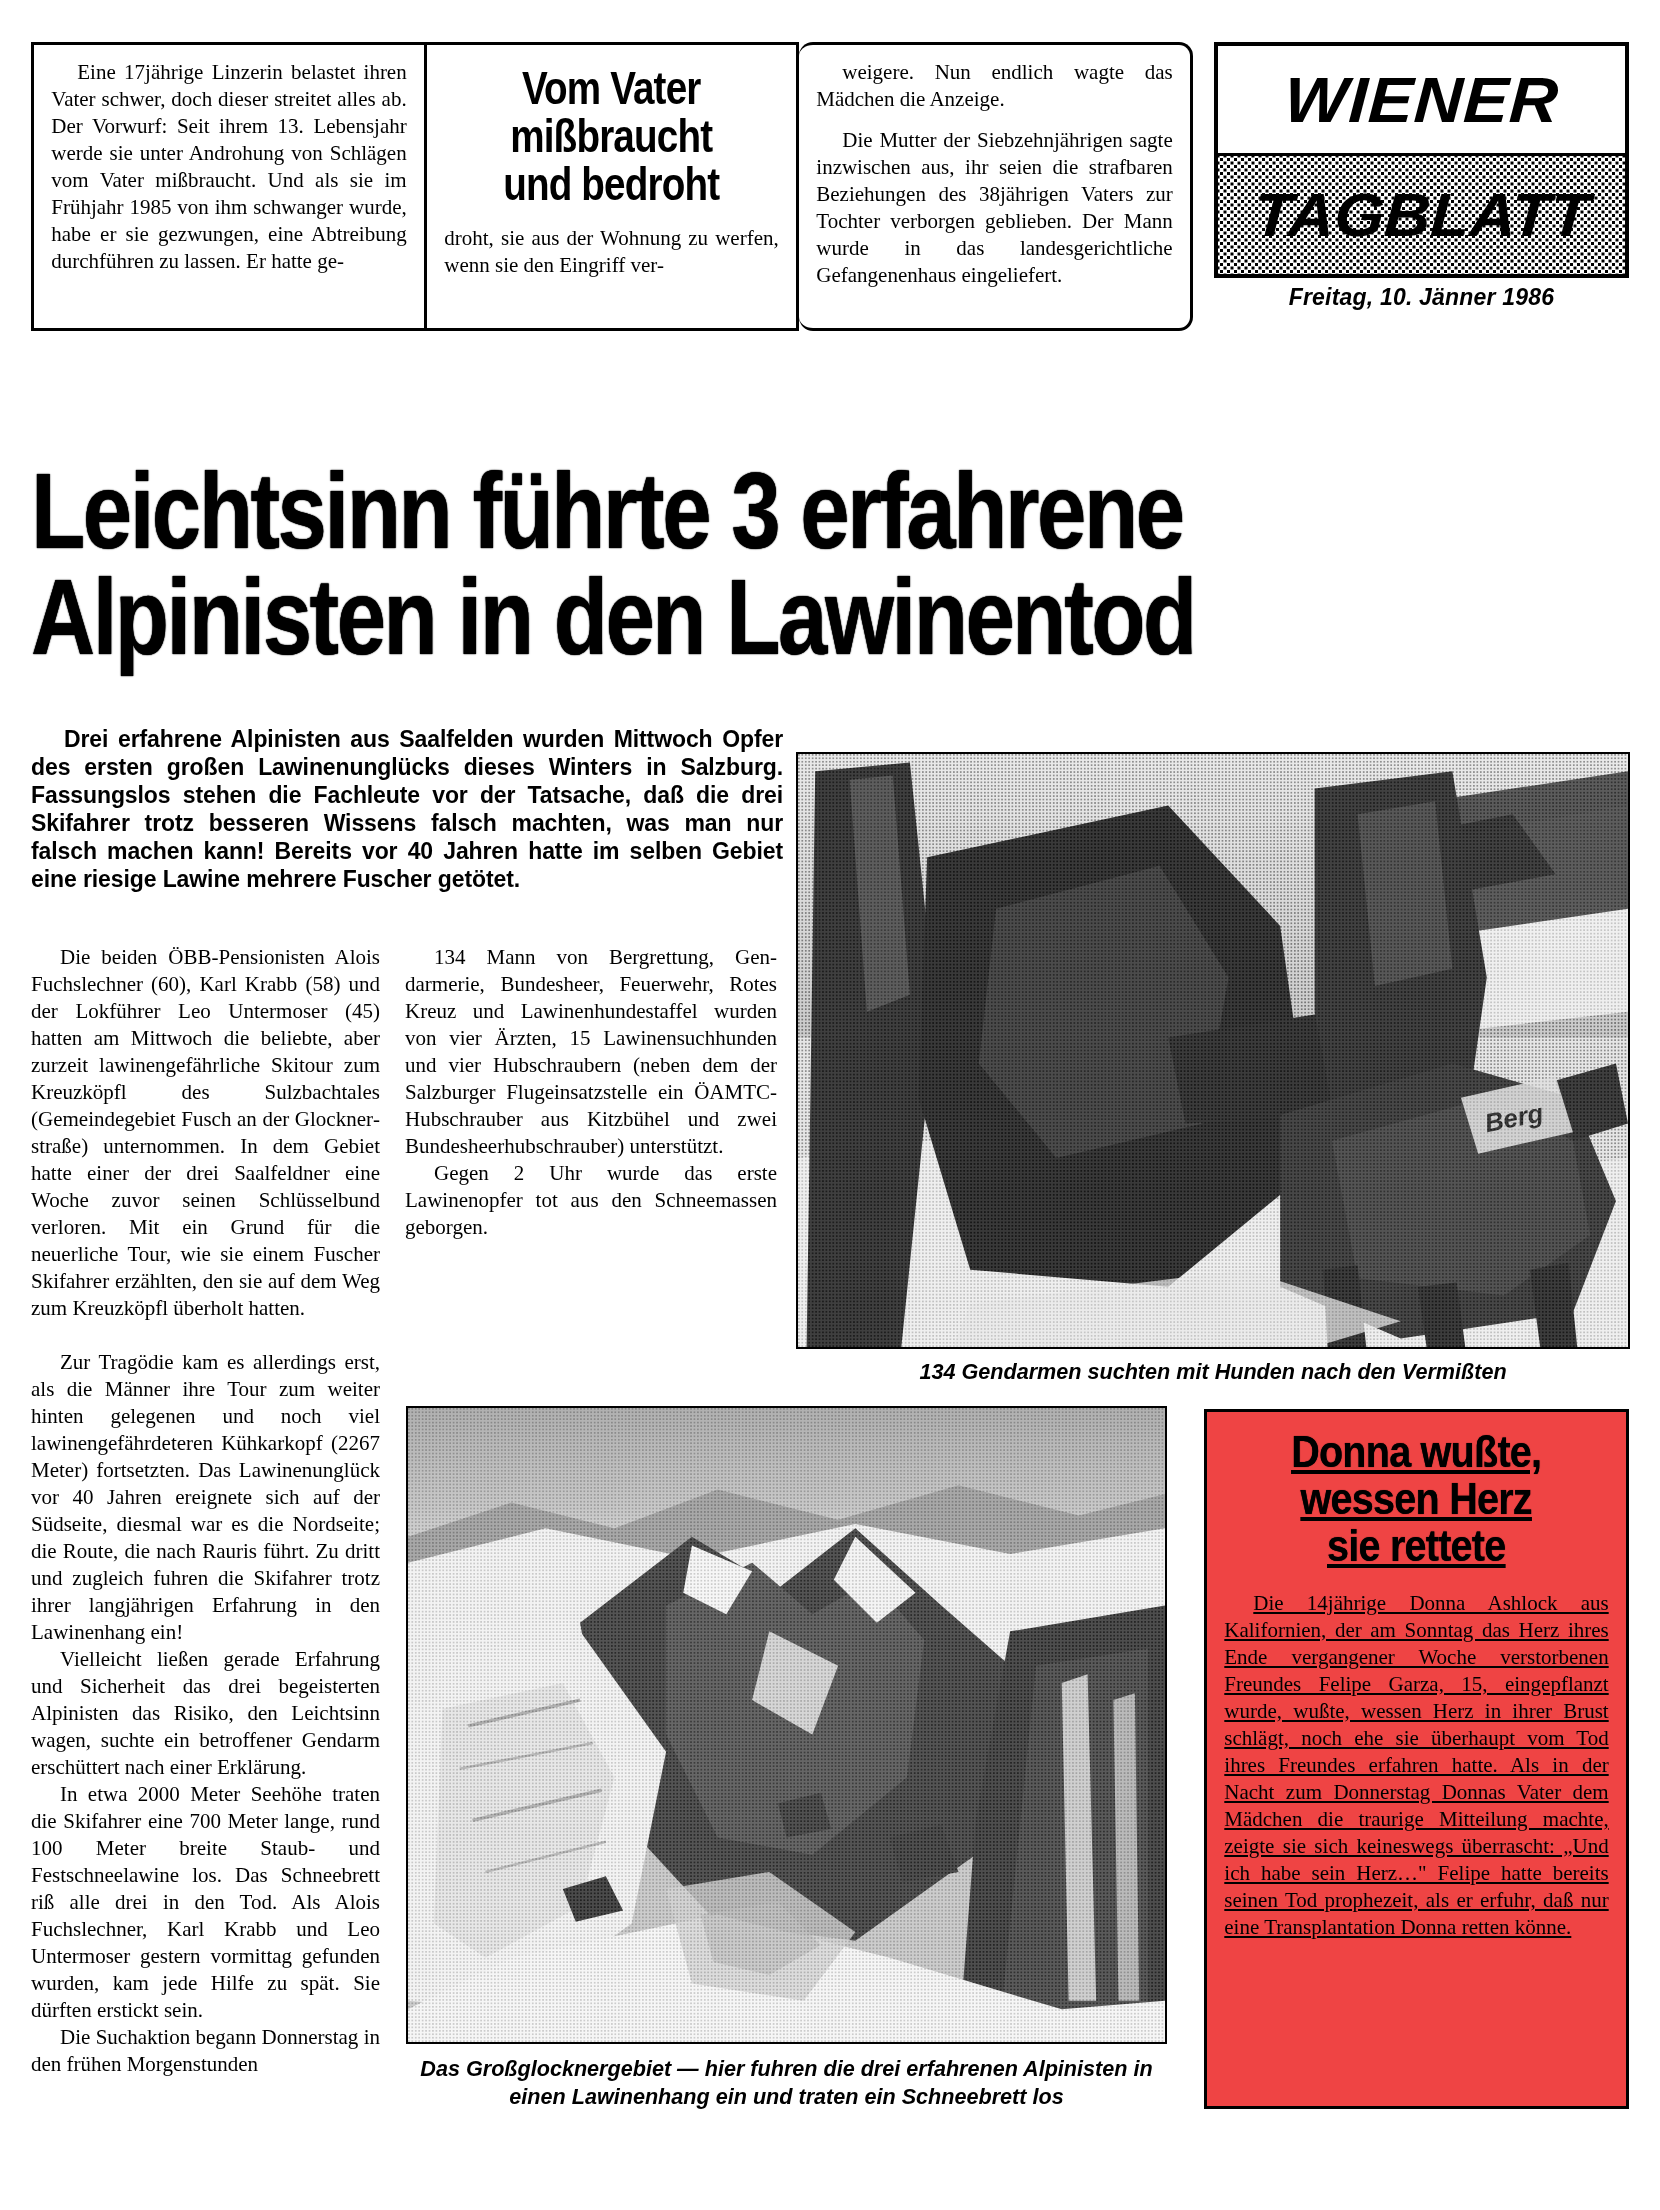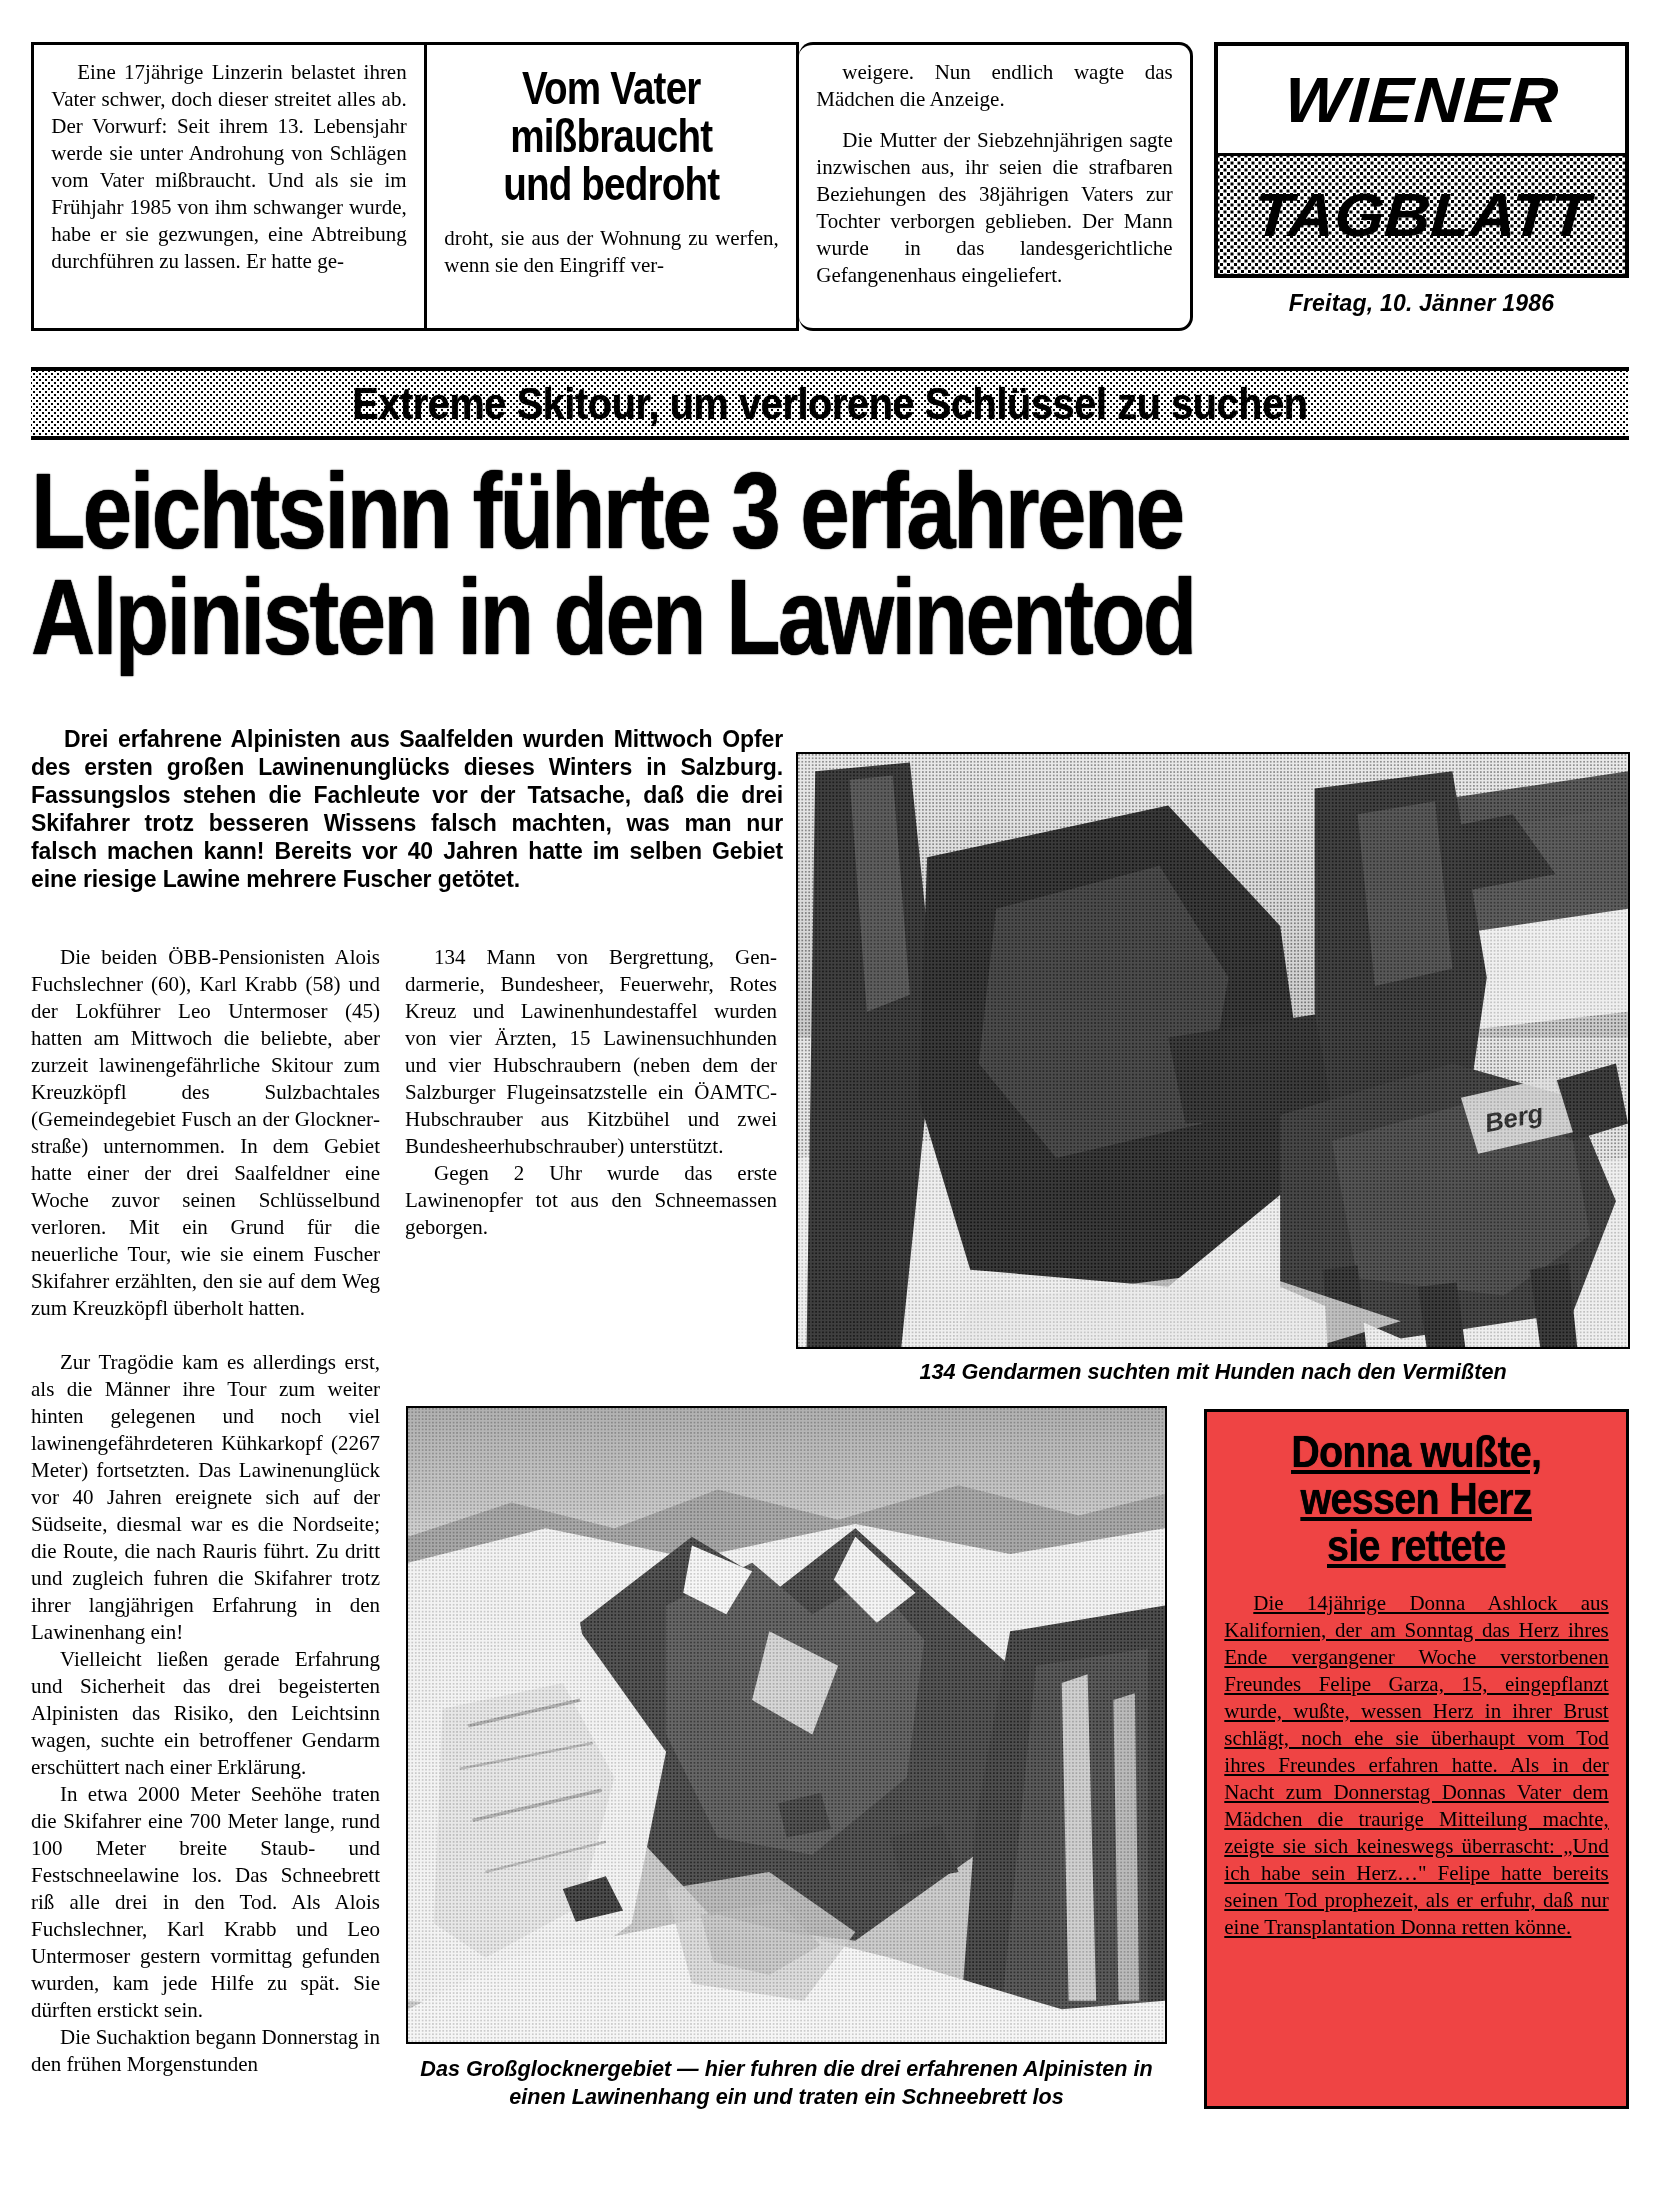--- a/index.html
+++ b/index.html
@@ -78,21 +78,21 @@
     font-family:"Liberation Sans",sans-serif;
     font-weight:bold;font-style:italic;
     font-size:64px;line-height:64px;
     letter-spacing:0.9px;
     transform:scaleX(1.05) skewX(-3deg);
     color:#000;
     white-space:nowrap;
   }
   .mh-word.tagblatt{font-size:61px;letter-spacing:0px;}
   .mh-date{
-    margin-top:12px;text-align:center;
+    margin-top:6px;text-align:center;
     font-family:"Liberation Sans",sans-serif;
     font-weight:bold;font-style:italic;
     font-size:23px;letter-spacing:0.2px;
   }
 
   
   .kicker{
     position:absolute;left:31px;top:367px;width:1598px;height:73px;
     border-top:4.3px solid #000;border-bottom:4.3px solid #000;
     box-sizing:border-box;
@@ -242,23 +242,20 @@
       <div class="mh-wiener">
         <div class="mh-word">WIENER</div>
       </div>
       <div class="mh-tag">
         <div class="mh-word tagblatt">TAGBLATT</div>
       </div>
     </div>
     <div class="mh-date">Freitag, 10. Jänner 1986</div>
   </div>
 
-  <div class="kicker">
-    <div class="kicker-inner">Extreme Skitour, um verlorene Schlüssel zu suchen</div>
-  </div>
 
   <div class="mainhead">
     <div class="hl l1">Leichtsinn führte 3 erfahrene</div>
     <div class="hl l2">Alpinisten in den Lawinentod</div>
   </div>
 
   <div class="lede">
     <p>Drei erfahrene Alpinisten aus Saalfelden wurden Mittwoch Opfer des ersten großen Lawinenunglücks dieses Winters in Salzburg. Fassungslos stehen die Fachleute vor der Tatsache, daß die drei Skifahrer trotz besseren Wissens falsch machten, was man nur falsch machen kann! Bereits vor 40 Jahren hatte im selben Gebiet eine riesige Lawine mehrere Fuscher getötet.</p>
   </div>
 

